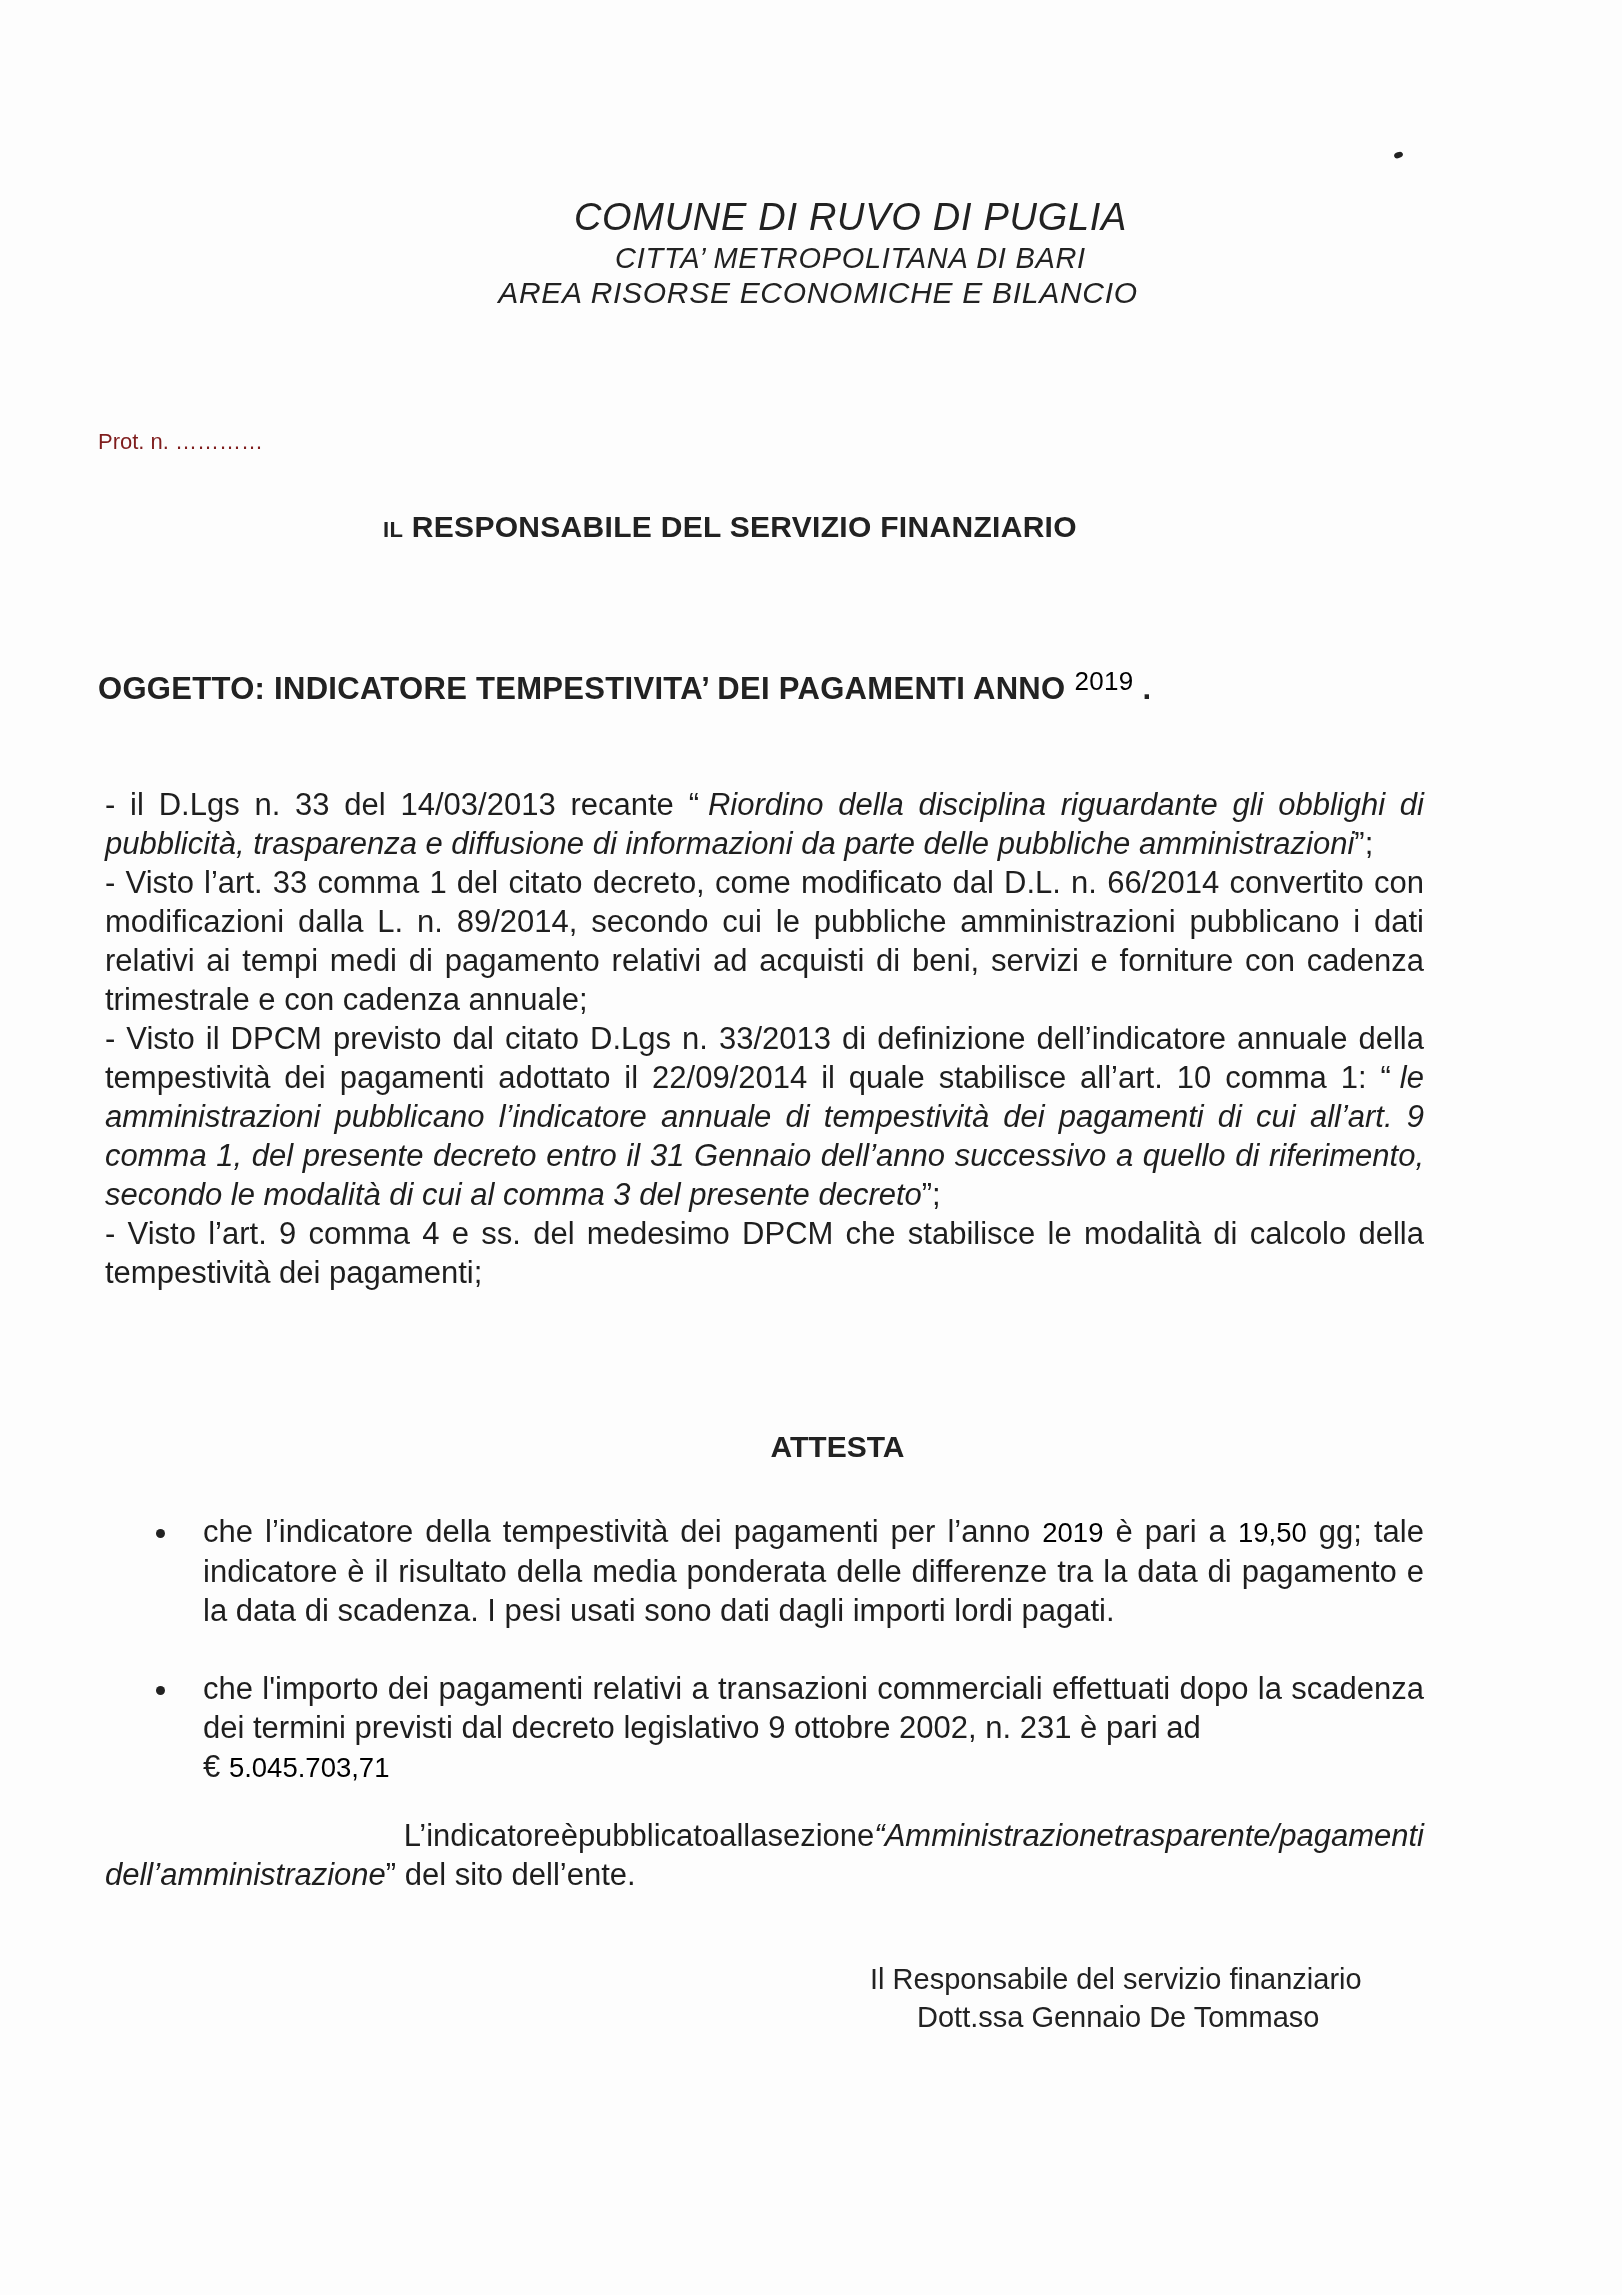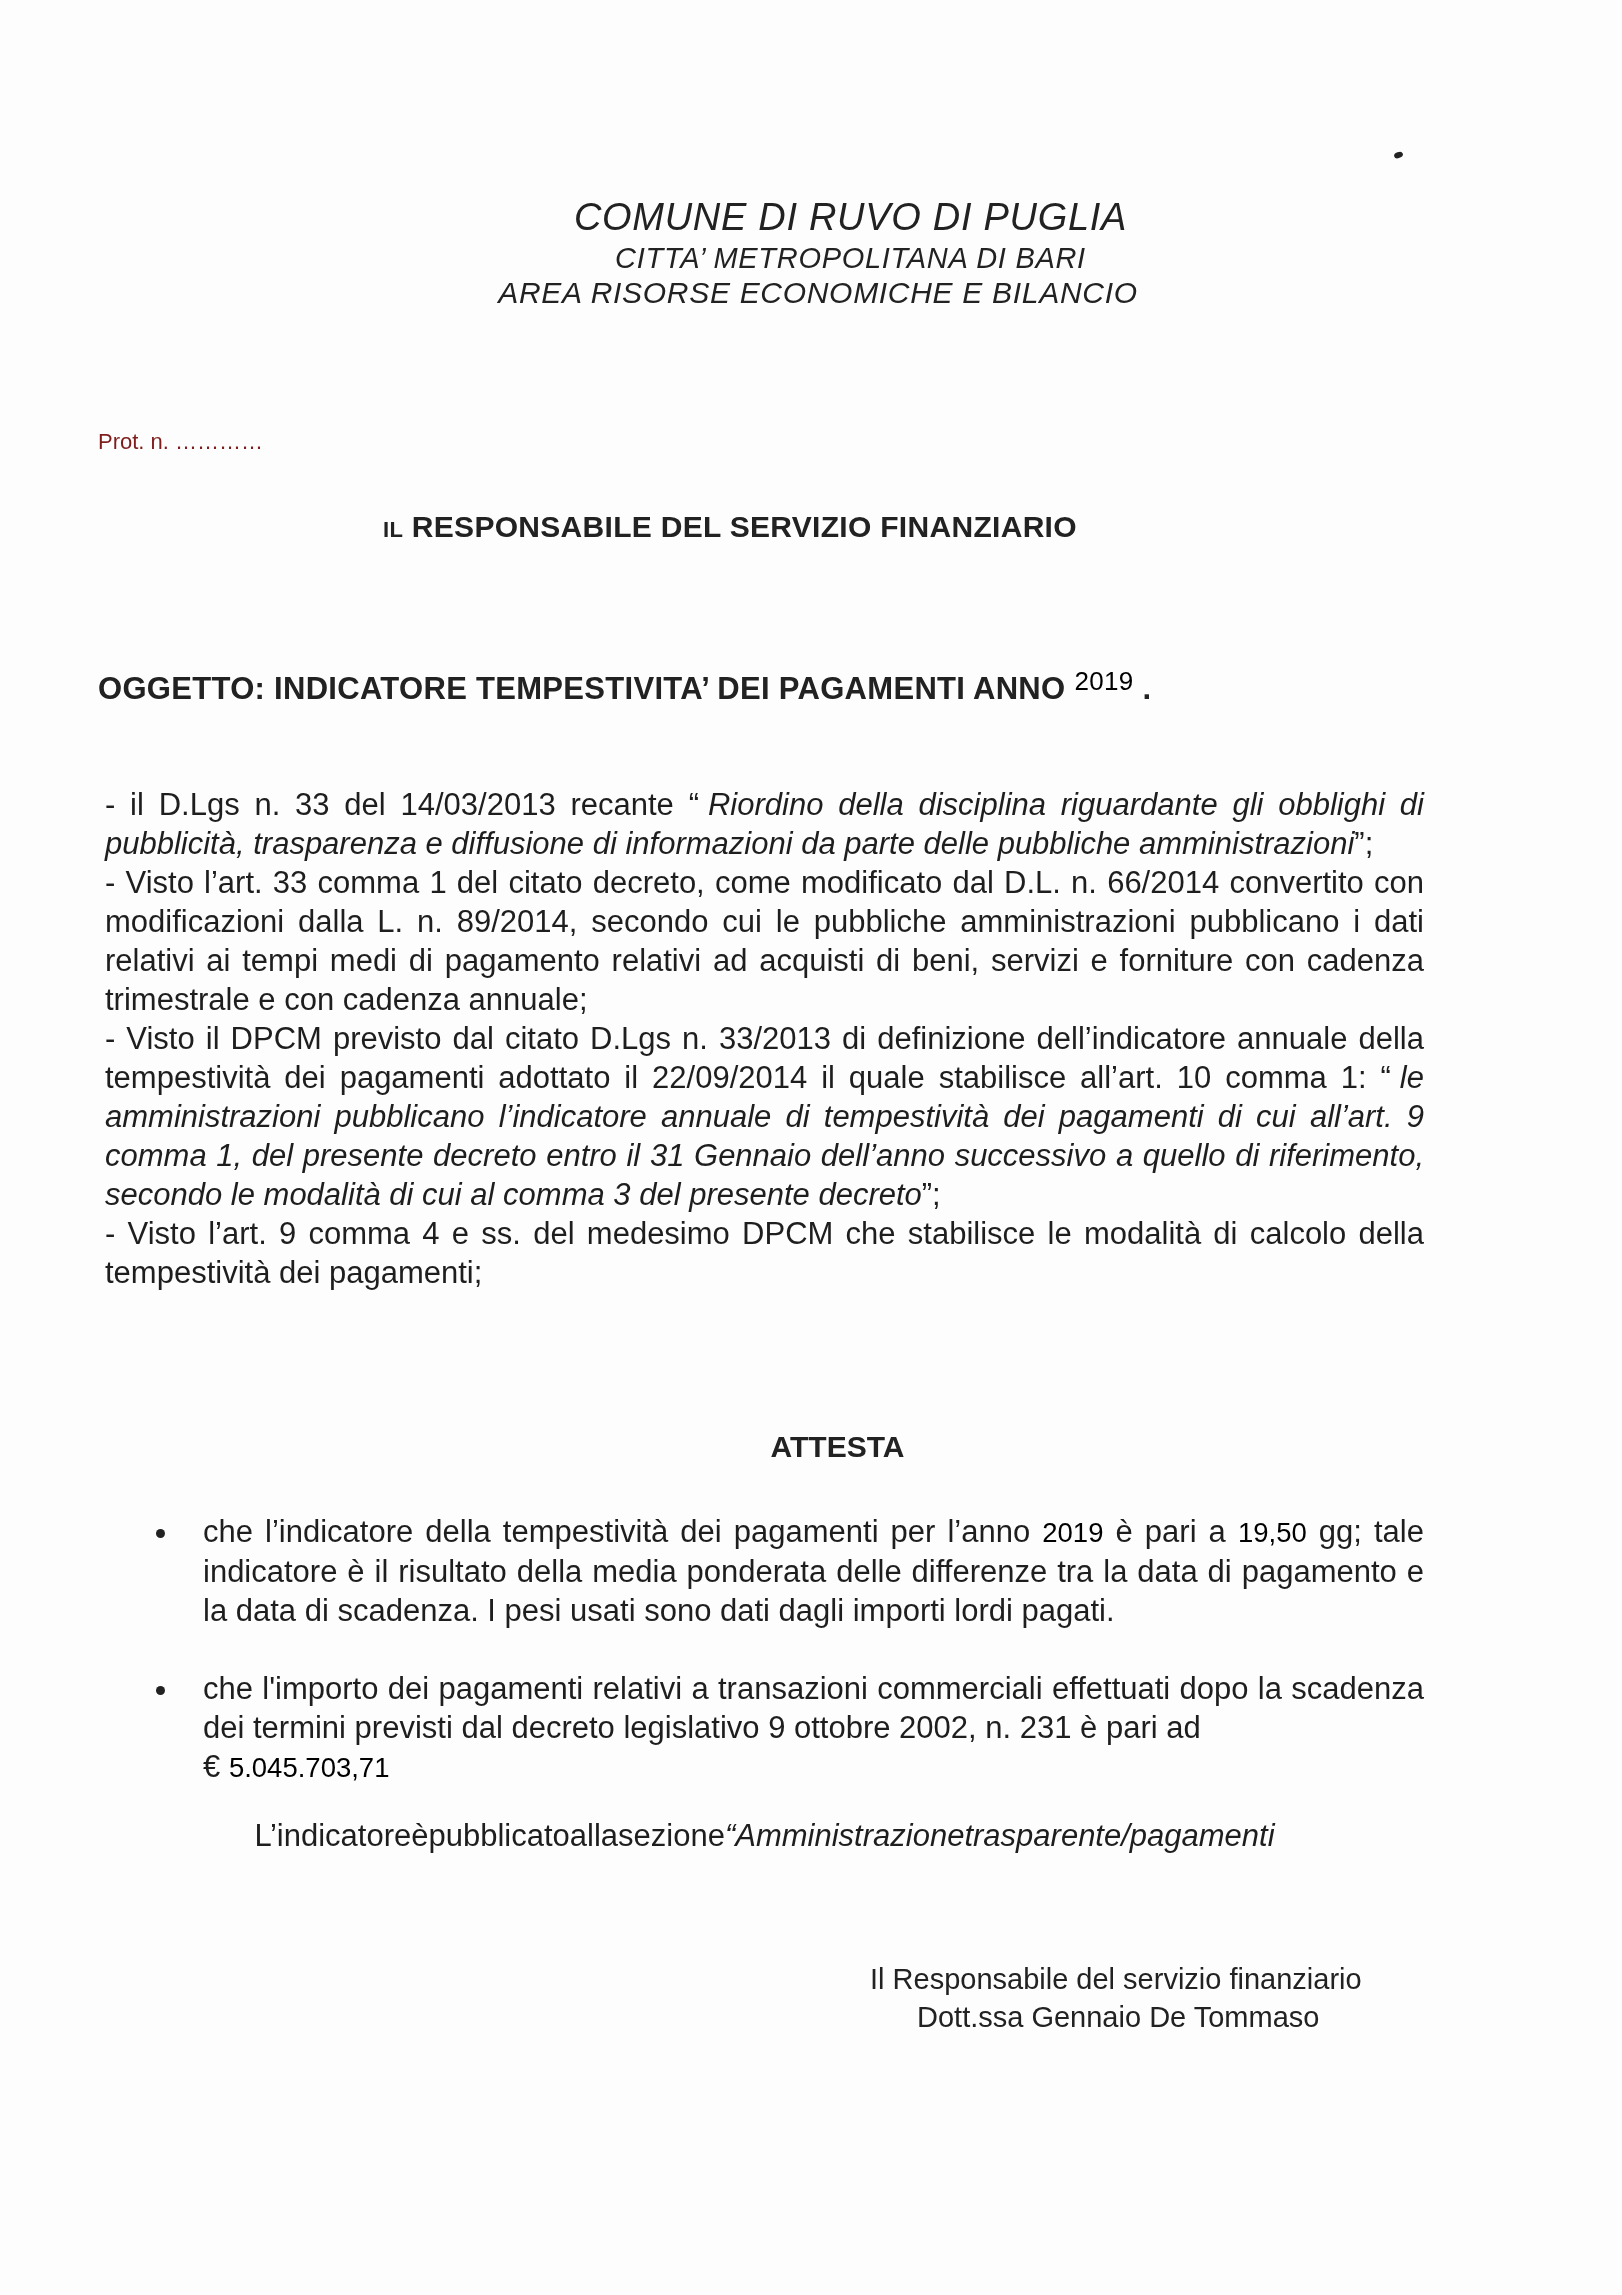--- a/index.html
+++ b/index.html
@@ -22,21 +22,21 @@
     .body-text { left: 105px; width: 1319px; font-size: 31px; line-height: 39px; text-align: justify; color: #1e1e1e; }
     .visti { top: 785px; }
     .body-text p { margin: 0; }
     .body-text i { font-style: italic; margin-left: 9px; }
     .attesta { left: 0; width: 1623px; top: 1430px; text-align: center; font-size: 30px; font-weight: bold; padding-left: 26px; color: #222; }
     .bullets { left: 105px; width: 1319px; top: 1512px; font-size: 31px; line-height: 39px; color: #1e1e1e; }
     .bullet { position: relative; padding-left: 98px; text-align: justify; margin-bottom: 39px; }
     .bullet .dot { position: absolute; left: 51px; top: 17px; width: 9.2px; height: 9.2px; border-radius: 50%; background: #222; }
     .bullet .num { font-size: 27.5px; color: #000; }
     .pubbl { left: 105px; width: 1319px; top: 1816px; font-size: 31px; line-height: 39px; color: #1e1e1e; }
-    .pubbl .l1 { display: flex; justify-content: center; }
+    .pubbl .l1 { display: flex; justify-content: flex-end; }
     .sign { left: 870px; top: 1960px; font-size: 29px; line-height: 38px; color: #222; }
     .sign .l2 { padding-left: 47px; }
   </style>
 </head>
 <body>
 
 <div class="abs scan-mark"></div>
 
 <div class="abs hdr hdr1">COMUNE DI RUVO DI PUGLIA</div>
 <div class="abs hdr hdr2">CITTA’ METROPOLITANA DI BARI</div>
@@ -85,19 +85,20 @@
 <div class="abs pubbl">
   <div class="l1">
     <span>L’indicatore</span>
     <span>è</span>
     <span>pubblicato</span>
     <span>alla</span>
     <span>sezione</span>
     <i>“Amministrazione</i>
     <i>trasparente/pagamenti</i>
   </div>
+  <div><i>dell’amministrazione</i><span>” del sito dell’ente.</span></div>
 </div>
 
 <div class="abs sign">
   <div>Il Responsabile del servizio finanziario</div>
   <div class="l2">Dott.ssa Gennaio De Tommaso</div>
 </div>
 
 
 </body></html>

